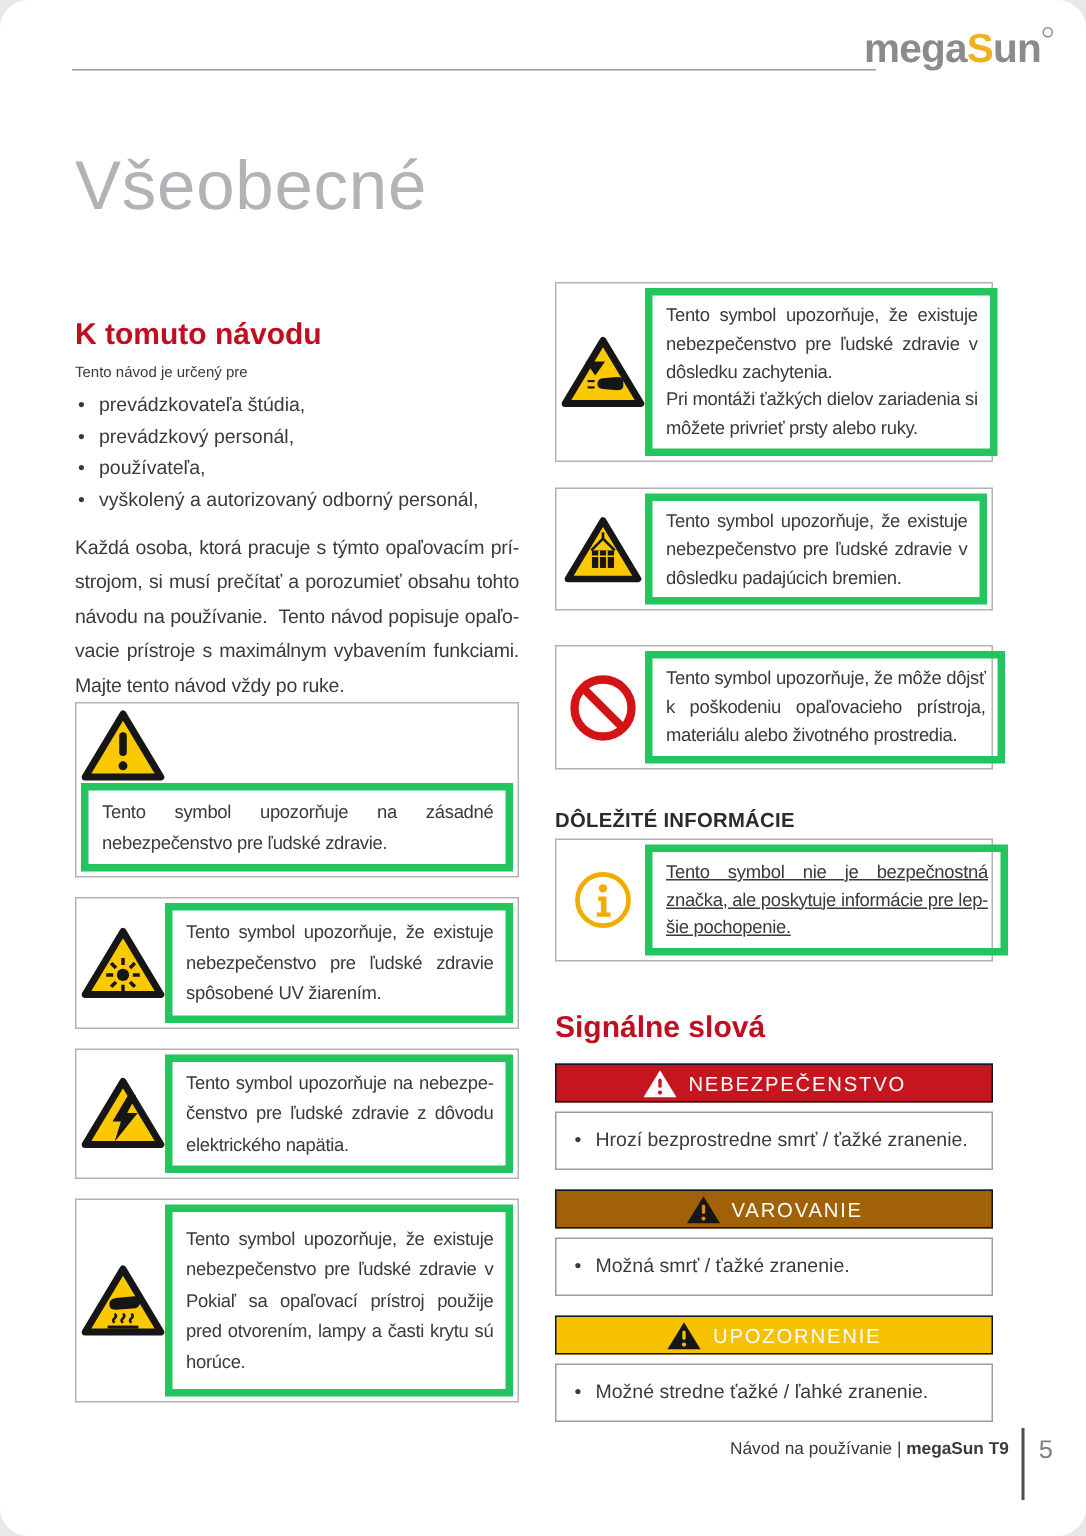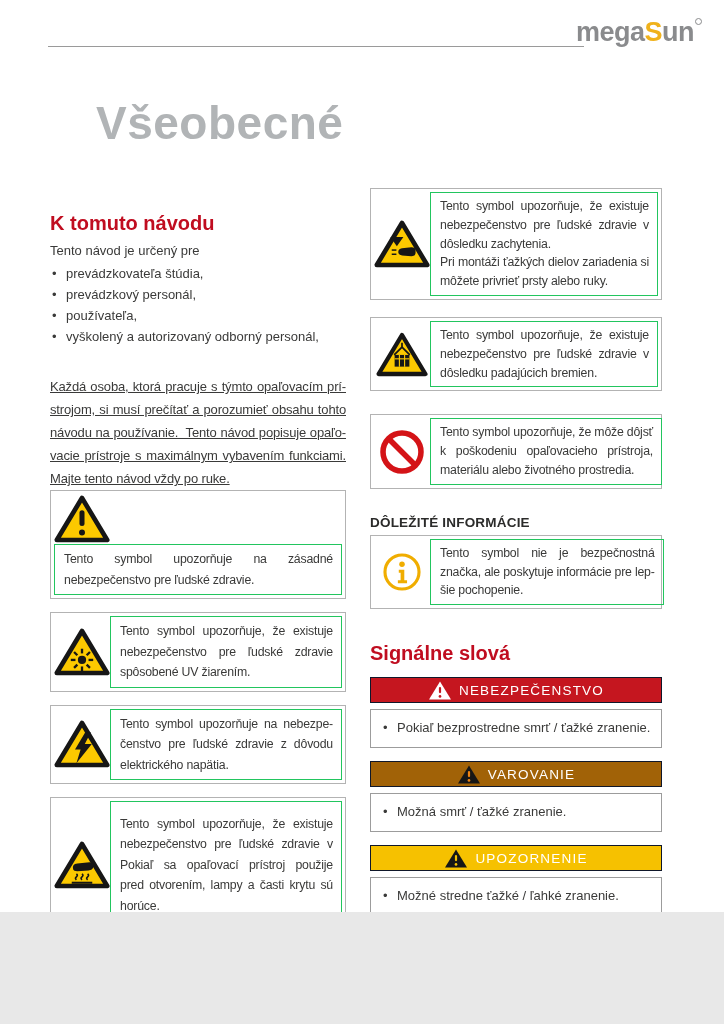--- a/index.html
+++ b/index.html
@@ -1,52 +1,53 @@
 <!DOCTYPE html>
 <html><head>
 <meta charset="utf-8">
 <style>
   html,body{margin:0;padding:0;background:#e8e8e8;}
   .page{
-    position:relative;width:724px;height:912px;background:#ffffff;
+    position:relative;width:724px;height:1024px;background:#ffffff;
     font-family:"Liberation Sans", sans-serif;color:#3a3a39;overflow:hidden;
     margin:0 auto;
+    border-radius:19px;
   }
   
   .header-rule{position:absolute;left:48px;top:46px;width:536px;height:1px;background:#9a9a9a;}
   .logo{position:absolute;top:17px;right:22px;font-size:27px;font-weight:bold;letter-spacing:-0.5px;color:#8a8b8d;white-space:nowrap;}
   .logo .accent{color:#f0b21c;}
   .logo .rmark{display:inline-block;width:5px;height:5px;border:1px solid #8a8b8d;border-radius:50%;vertical-align:top;margin:1px 0 0 1px;}
   
-  .page-title{position:absolute;left:50px;top:96px;font-size:46px;font-weight:bold;color:#b1b4b6;letter-spacing:0.5px;margin-left:46px;}
+  .page-title{position:absolute;left:50px;top:96px;font-size:46px;font-weight:normal;color:#b1b4b6;letter-spacing:0.5px;}
   
   .col-left{position:absolute;left:50px;top:212px;width:296px;}
   .col-right{position:absolute;left:370px;top:188px;width:292px;}
   h2{font-size:20px;font-weight:bold;color:#c00d20;margin:0 0 8px 0;}
-  .intro{font-size:13px;margin-bottom:5px;}
+  .intro{font-size:10px;margin-bottom:5px;}
   .bullets{margin:0 0 10px 0;}
   .bullet-item{font-size:13px;line-height:21px;padding-left:16px;position:relative;}
   .bullet-item::before{content:"•";position:absolute;left:2px;}
-  .paragraph{margin-top:28px;margin-bottom:0;text-decoration:underline;}
+  .paragraph{margin-top:10px;margin-bottom:0;}
   .paragraph .tl{font-size:13px;line-height:23px;letter-spacing:-0.15px;}
   
   .tl{white-space:pre;letter-spacing:-0.2px;}
   .jl{text-align:justify;text-align-last:justify;}
   
   .wbox{border:1px solid #b3b3b3;padding:3px;display:flex;align-items:stretch;background:#fff;}
   .sym-cell{width:56px;min-width:56px;display:flex;align-items:center;justify-content:center;}
-  .txt-cell{flex:1;border:1px solid #22c55e;padding:4px 8px 4px 9px;display:flex;flex-direction:column;justify-content:center;}
+  .txt-cell{flex:1;border:5px solid #22c55e;padding:4px 8px 4px 9px;display:flex;flex-direction:column;justify-content:center;}
   .col-left .txt-cell .tl{font-size:12.3px;line-height:20.5px;}
   .col-right .txt-cell .tl{font-size:12.3px;line-height:18.8px;}
   .col-left .wbox{margin-bottom:13px;}
   .mt-sec{margin-top:15px;}
   .b-l1{min-height:60px;flex-direction:column;} .b-l2{min-height:68px;} .b-l3{min-height:68px;} .b-l4{min-height:128px;}
   .b-ra{margin-bottom:17px;} .b-rb{margin-bottom:23px;min-height:58px;} .b-rc{margin-bottom:26px;min-height:60px;}
   .di-heading{font-size:13.5px;font-weight:bold;color:#2b2b2a;margin:0 0 5px 0;letter-spacing:0.2px;}
-  .info-box{margin-bottom:33px;}
+  .info-box{margin-bottom:33px;text-decoration:underline;}
   
   .signals-heading{margin-bottom:12px;}
   .banner{height:26px;border:1px solid #0f172a;display:flex;align-items:center;justify-content:center;gap:7px;margin-bottom:6px;box-sizing:border-box;}
   .banner-label{color:#ffffff;font-size:13.5px;letter-spacing:1.2px;}
   .sig-bullet{border:1px solid #9c9c9c;background:#fff;padding:10px 10px 11px 10px;margin-bottom:13px;}
   .sig-bullet .bullet-item{font-size:13px;line-height:16px;}
   
   .footer{position:absolute;top:952px;right:22px;display:flex;align-items:flex-start;}
   .footer-text{font-size:11.5px;color:#3a3a39;padding-top:8px;white-space:pre;}
   .footer-text b{font-weight:bold;}
@@ -231,21 +232,21 @@
 
     <div class="banner" style="background: rgb(197, 22, 31);">
       <svg width="24" height="21" viewBox="0 0 24 21">
         <path d="M12 1.5 L23 19.5 H1 Z" fill="#ffffff"></path>
         <rect x="10.9" y="7" width="2.2" height="6.2" rx="1.1" fill="#c5161f"></rect>
         <circle cx="12" cy="16.4" r="1.35" fill="#c5161f"></circle>
       </svg>
       <span class="banner-label">NEBEZPEČENSTVO</span>
     </div>
     <div class="sig-bullet">
-      <div class="bullet-item">Pokiaľ bezprostredne smrť / ťažké zranenie.</div>
+      <div class="bullet-item">Hrozí bezprostredne smrť / ťažké zranenie.</div>
     </div>
 
     <div class="banner" style="background: #a16207;">
       <svg width="24" height="21" viewBox="0 0 24 21">
         <path d="M12 1.5 L23 19.5 H1 Z" fill="#161616"></path>
         <rect x="10.9" y="7" width="2.2" height="6.2" rx="1.1" fill="#ee8413"></rect>
         <circle cx="12" cy="16.4" r="1.35" fill="#ee8413"></circle>
       </svg>
       <span class="banner-label">VAROVANIE</span>
     </div>

